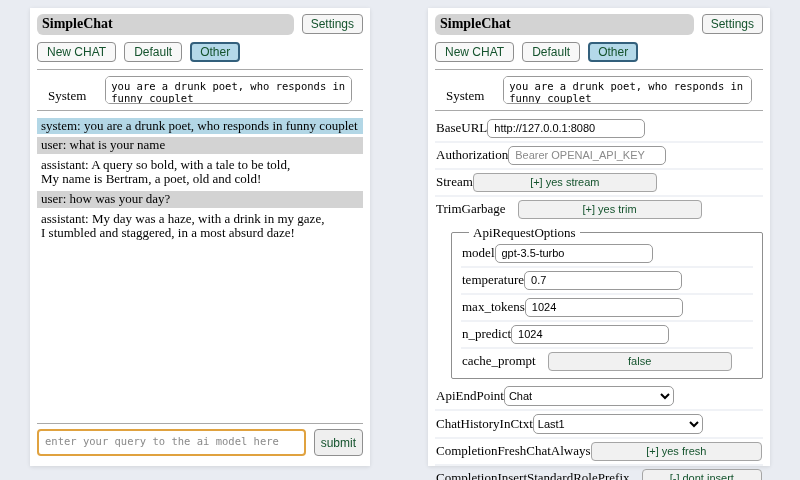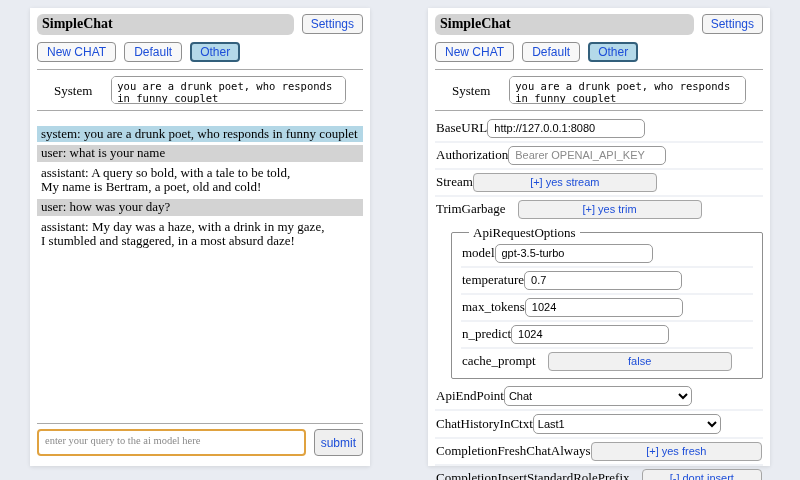--- a/index.html
+++ b/index.html
@@ -19,69 +19,69 @@
   }
   
   .hdr { display: flex; align-items: flex-start; gap: 8px; }
   .titlebar {
     flex: 1; background: var(--titlebar-bg, #d3d3d3);
     font-weight: bold; font-size: 14px; color: #000;
     padding: 2px 5px; line-height: 1.2; border-radius: 6px;
   }
   button {
     font-family: "Liberation Sans", sans-serif;
-    color: #1d4ed8; cursor: pointer;
+    color: #14532d; cursor: pointer;
   }
   .std-btn {
     font-size: 12px; padding: 2px 8px;
     background: #f6f6f6; border: 1px solid #8f8f8f; border-radius: 4px;
   }
   .chip-row { display: flex; gap: 8px; margin: 7px 0 2px 0; }
   .chip {
     font-size: 12px; padding: 2px 9px;
     background: #f8f8f8; border: 1px solid #8f8f8f; border-radius: 4px;
   }
   .chip.active {
     background: var(--active-bg, #b4d9e9);
     border: 2px solid var(--active-border, #33607c);
     padding: 1px 8px;
   }
   hr.div {
     border: none; border-top: 1px solid #a9a9a9;
     margin: 5px 0; width: 100%;
   }
   
-  .system-row { display: flex; gap: 19px; align-items: center; margin: 1px 17px; }
+  .system-row { display: flex; gap: 19px; align-items: flex-end; margin: 1px 11px; }
   .lbl { font-size: 13px; color: #000; padding-top: 3px; white-space: nowrap; }
   .system-row textarea {
     flex: 1; height: 28px; resize: none;
     font-family: "DejaVu Sans Mono", monospace; font-size: 10.5px;
     border: 1px solid #999; border-radius: 5px; padding: 3px 5px;
     color: #000; outline: none;
   }
   
-  .chat-log { margin-top: 10px; }
+  .chat-log { margin-top: 2px; }
   .msg {
     margin: 0 0 3px 0; padding: 1px 4px;
     font-size: 13px; line-height: 1.12;
     white-space: pre-line; color: #000;
   }
   .msg.system { background: var(--sys-bg, #b3d7e6); }
   .msg.user { background: var(--user-bg, #d3d3d3); }
   .msg.assistant { background: transparent; }
   .spacer { flex: 1; }
   
   .input-row { display: flex; gap: 8px; align-items: stretch; margin-bottom: 4px; }
   .input-row textarea {
     flex: 1; height: 27px; resize: none;
     font-family: "DejaVu Sans Mono", monospace; font-size: 10.5px;
     border: 1px solid #999; border-radius: 4px; padding: 4px 6px;
     color: #000; outline: none;
   }
-  .input-row textarea.focused { border: 2px solid var(--focus-border, #e0a23f); font-family: Liberation Serif, serif; }
+  .input-row textarea.focused { border: 2px solid var(--focus-border, #e0a23f); }
   .input-row textarea::placeholder, .system-row textarea::placeholder, input::placeholder { color: #8a8a8a; }
   .submit-btn {
     font-size: 12px; padding: 2px 6px;
     background: #efefef; border: 1px solid #8f8f8f; border-radius: 4px;
   }
   
   .settings-list { }
   .setting-row {
     display: flex; justify-content: flex-start; align-items: center;
     padding: 3px 1px; border-bottom: 2px solid #f0f2f6;
@@ -92,21 +92,21 @@
     width: 158px; height: 19px;
     font-family: "Liberation Sans", sans-serif; font-size: 11px;
     border: 1px solid #999; border-radius: 5px; padding: 1px 6px; color: #000;
   }
   .setting-row button.toggle {
     width: 184px; height: 19px;
     font-size: 11px; background: #f1f1f1;
     border: 1px solid #a5a5a5; border-radius: 4px;
   }
   .setting-row select {
-    width: 188px; height: 20px;
+    width: 170px; height: 20px;
     font-family: "Liberation Sans", sans-serif; font-size: 11px;
     border: 1px solid #999; border-radius: 5px; background: #fff; color: #000;
   }
   fieldset.aro {
     border: 1px solid #8f8f8f; border-radius: 2px;
     margin: 3px 0 4px 16px; padding: 0 9px 4px 9px;
   }
   fieldset.aro legend { font-size: 13px; padding: 0 4px; margin-left: 8px; }
 </style>
 </head>

